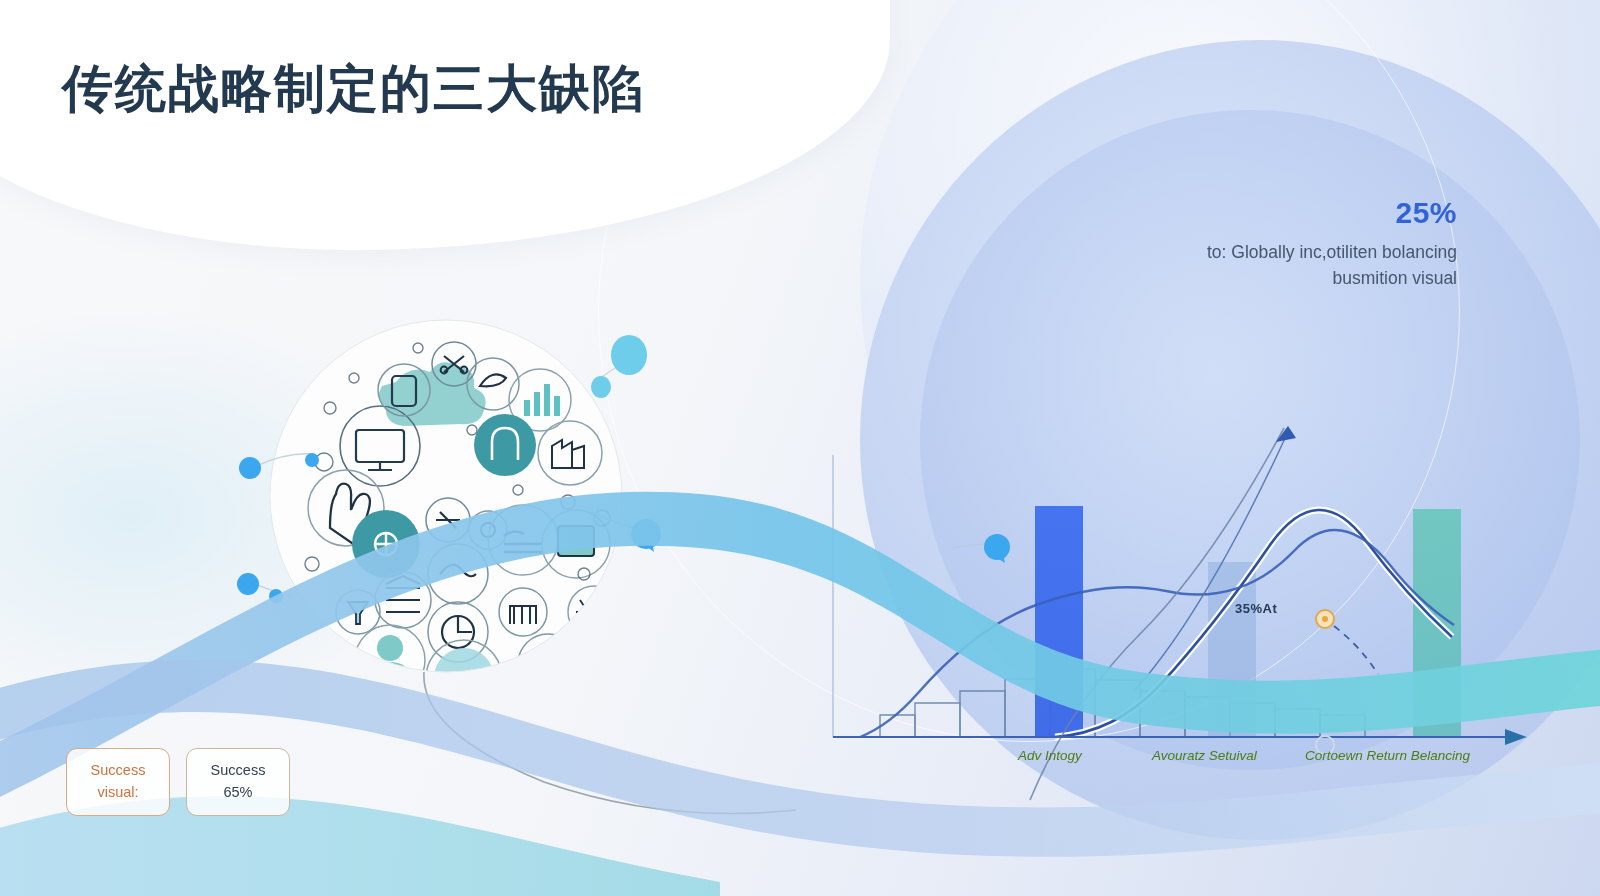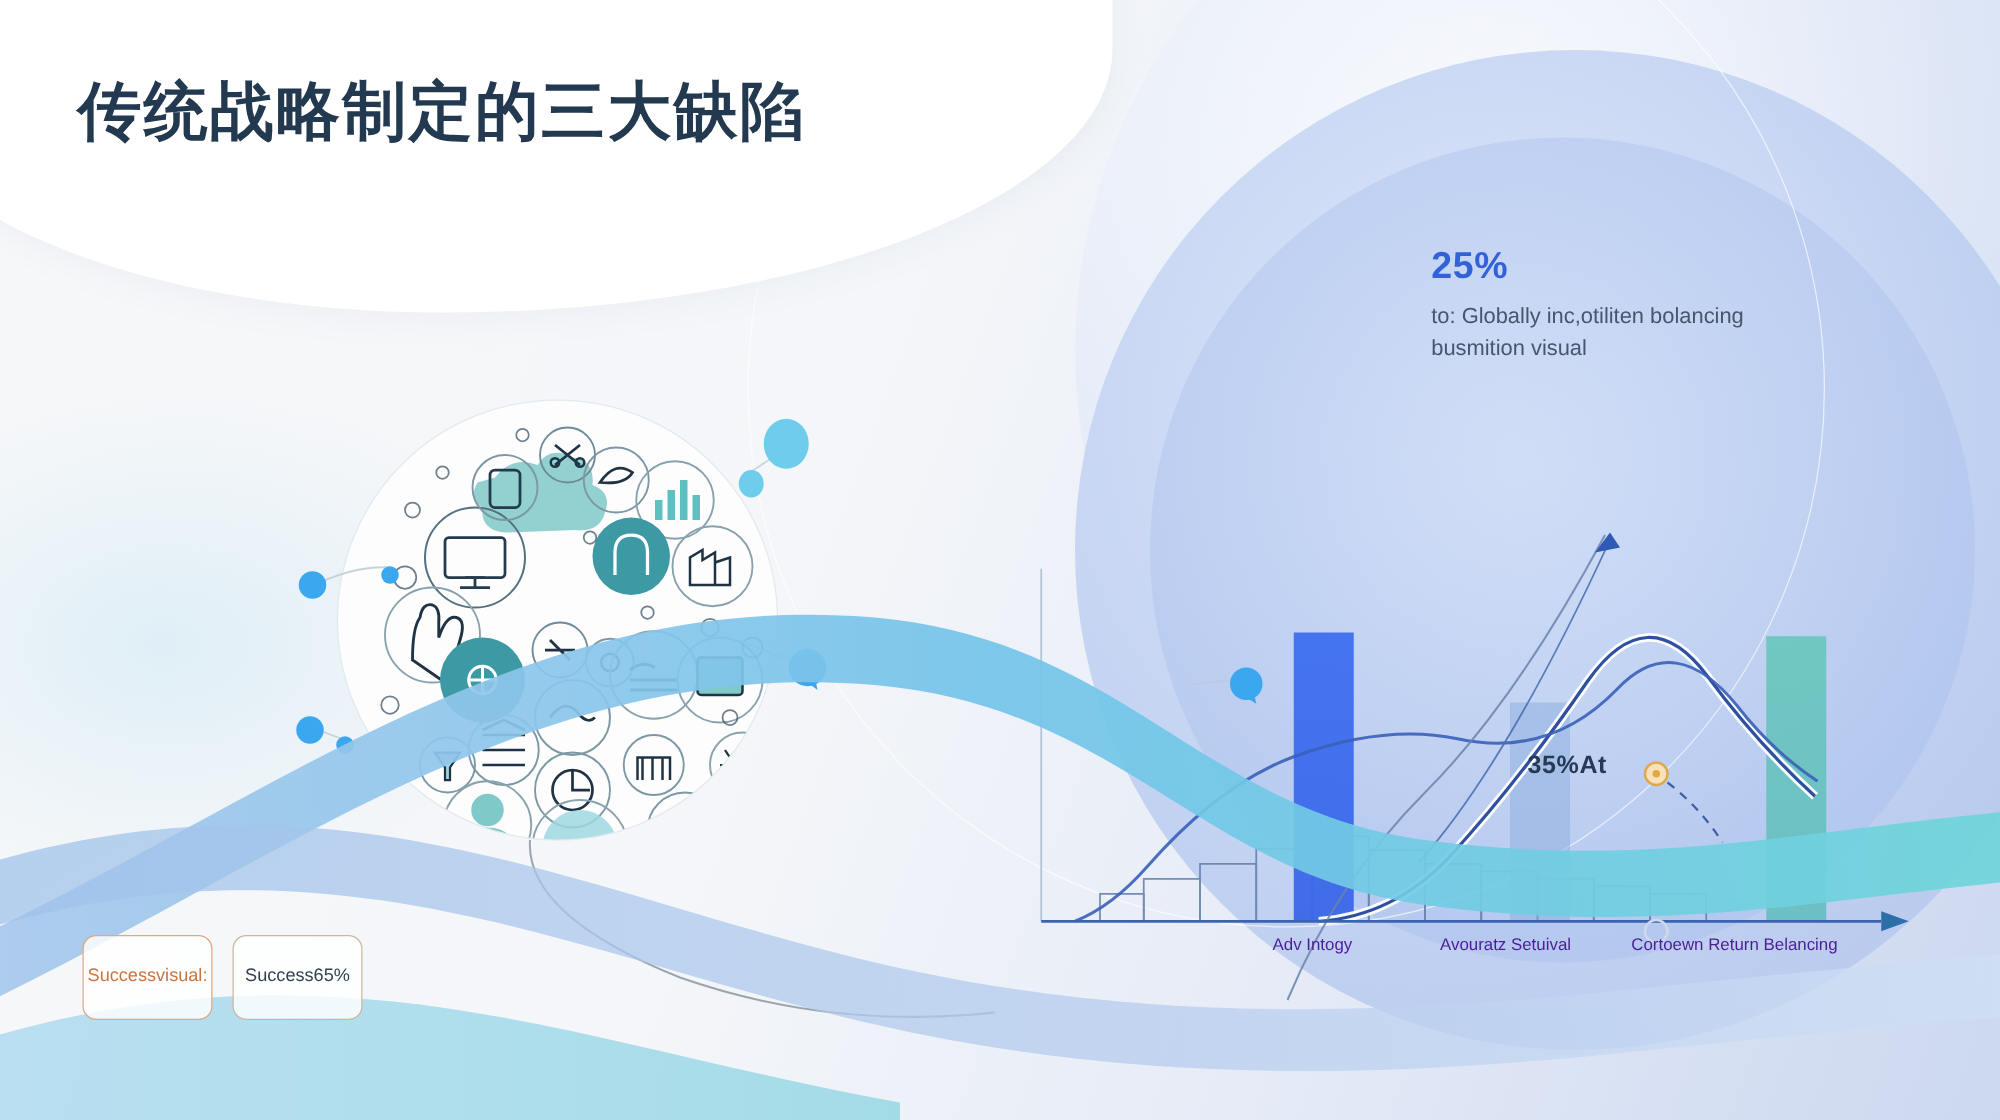--- a/index.html
+++ b/index.html
@@ -39,32 +39,32 @@
   .lbl-head{font-weight:700;color:#1b3a63;}
   .lbl-head.blue{color:#2a5bd7;}
 
   .lbl-single{left:84px;top:492px;width:192px;text-align:center;color:#3c5266;font-size:18px;}
   .lbl-obj{left:597px;top:303px;font-size:19px;color:#3b4a58;white-space:nowrap;}
   .lbl-pareto{left:666px;top:522px;width:175px;font-size:18px;color:#3c5266;line-height:1.38;}
   .lbl-integ{left:858px;top:521px;width:170px;font-size:17.5px;color:#45566a;line-height:1.42;}
   .lbl-profit{left:986px;top:456px;width:168px;text-align:center;font-size:19px;color:#3a5a86;line-height:1.38;}
   .lbl-risk{left:1143px;top:492px;width:170px;font-size:17px;color:#50627a;line-height:1.42;}
   .lbl-eff{left:1300px;top:422px;width:200px;font-size:16.5px;color:#53657f;line-height:1.46;}
-  .stat-wrap{position:absolute;left:1145px;top:196px;width:335px;text-align:left;}
+  .stat-wrap{position:absolute;left:1122px;top:196px;width:335px;text-align:right;}
   .stat-num{font-size:30px;font-weight:700;color:#3263d6;letter-spacing:.5px;}
   .stat-desc{margin-top:10px;font-size:17.5px;color:#46566c;line-height:1.48;}
-  .lbl-35{position:absolute;left:1222px;top:601px;font-size:20px;font-weight:700;color:#253a55;
-    letter-spacing:.5px;}
-
-  
-  .axis-lbl{position:absolute;font-size:13.5px;color:#4c1d95;white-space:nowrap;}
+  .lbl-35{position:absolute;left:1222px;top:601px;font-size:13px;font-weight:700;color:#253a55;
+    letter-spacing:.5px;padding-left:13px;}
+
+  
+  .axis-lbl{position:absolute;font-size:13.5px;color:#4d7c0f;white-space:nowrap;font-style:italic;}
 
   
   .chips{position:absolute;left:66px;top:748px;display:flex;gap:16px;}
-  .chip{width:102px;height:66px;border-radius:11px;display:flex;flex-direction:row;
+  .chip{width:102px;height:66px;border-radius:11px;display:flex;flex-direction:column;
     align-items:center;justify-content:center;font-size:14.5px;line-height:1.5;
     background:rgba(255,255,255,.82);}
   .chip.orange{border:1.4px solid #dba987;color:#c9733f;}
   .chip.neutral{border:1.4px solid #cbb79e;color:#33414f;}
   .chip span{display:block;}
 </style>
 </head>
 <body>
 
 <div class="stage">

